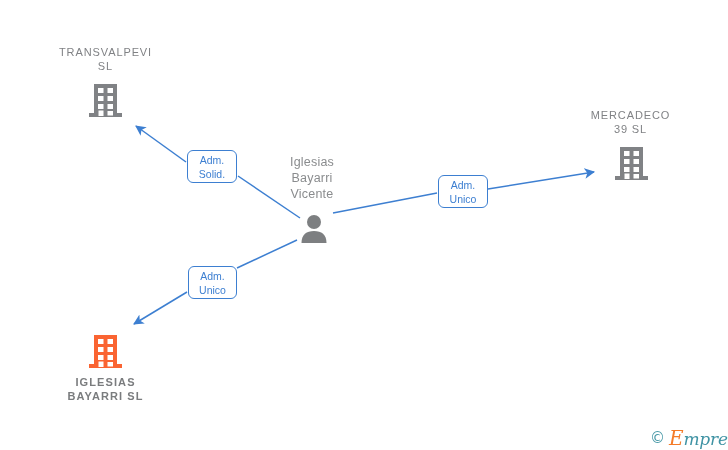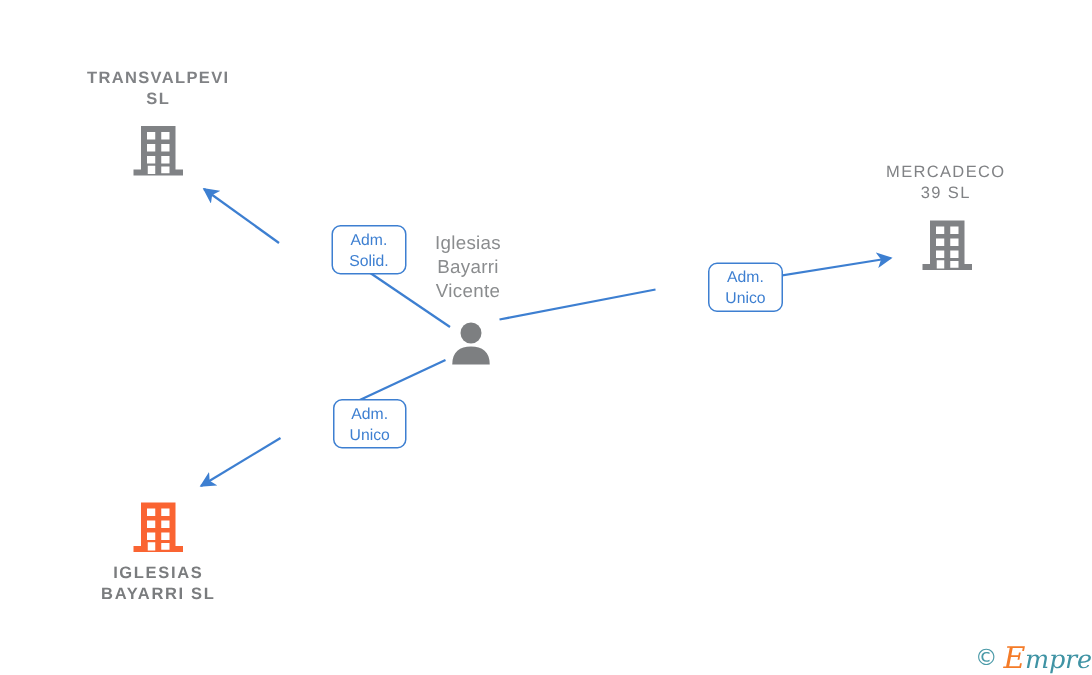--- a/index.html
+++ b/index.html
@@ -63,21 +63,20 @@
     background: #ffffff;
     border: 1.6px solid #3d7fd1;
     border-radius: 6px;
     color: #3d7fd1;
     font-size: 10.5px;
     line-height: 14px;
     text-align: center;
     padding: 2px 0 0 0;
     white-space: pre-line;
     user-select: none;
-    margin-left: 34px;
   }
 
   
   .watermark {
     position: absolute;
     display: flex;
     align-items: center;
     gap: 4px;
     user-select: none;
   }
@@ -121,21 +120,21 @@
       <line x1="333" y1="213" x2="437" y2="193" stroke="#3d7fd1" stroke-width="1.5"></line>
       <line x1="488" y1="189" x2="594" y2="172" stroke="#3d7fd1" stroke-width="1.5" marker-end="url(#arrow)"></line>
     </g>
 
     <g>
       <line x1="297" y1="240" x2="237" y2="268" stroke="#3d7fd1" stroke-width="1.5"></line>
       <line x1="187" y1="292" x2="134" y2="324" stroke="#3d7fd1" stroke-width="1.5" marker-end="url(#arrow)"></line>
     </g>
   </svg>
 
-  <div class="node-label" style="left:38px; top:45px; width:135px;font-weight:bold;">TRANSVALPEVI
+  <div class="node-label" style="left:38px; top:45px; width:135px;">TRANSVALPEVI
 SL</div>
   <div class="icon-wrap" style="left:87px; top:82px;">
     <svg width="37" height="40" viewBox="0 0 37 40" xmlns="http://www.w3.org/2000/svg">
       <g fill="#808285">
         <rect x="7" y="2" width="23" height="32"></rect>
         <rect x="2" y="31" width="33" height="4"></rect>
       </g>
       <g fill="#ffffff">
         <rect x="11" y="6" width="5.5" height="5"></rect>
         <rect x="20.5" y="6" width="5.5" height="5"></rect>

